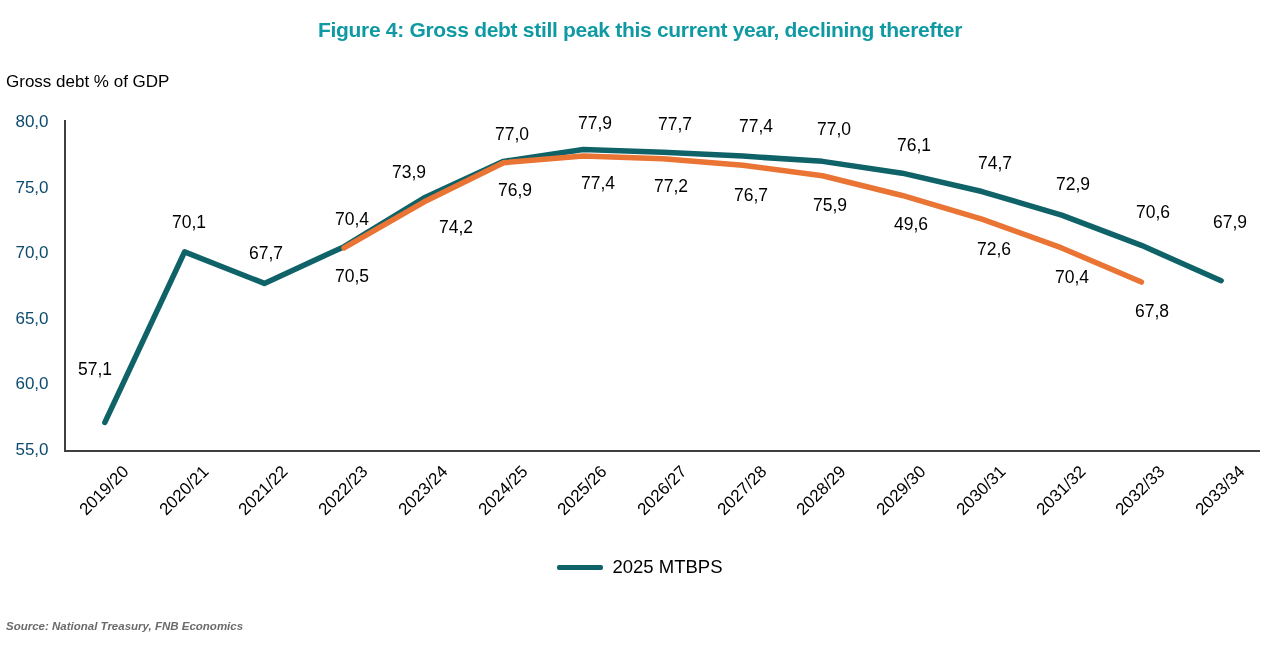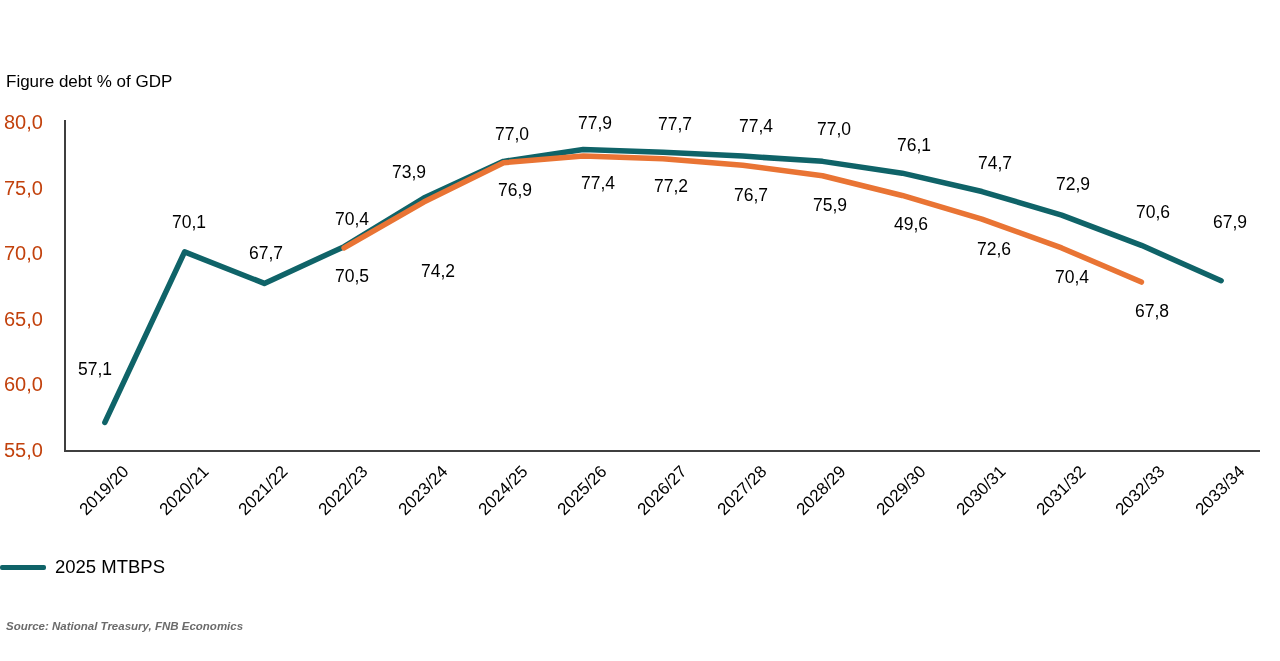--- a/index.html
+++ b/index.html
@@ -55,23 +55,23 @@
     top: 450px;
     width: 1196px;
     height: 2px;
     background: #3f3f3f;
   }
   
   .ytick {
     position: absolute;
     right: 0;
     width: 56px;
-    text-align: left;
-    font-size: 20px;
-    color: #c2410c;
+    text-align: center;
+    font-size: 17px;
+    color: #0c4a6e;
     transform: translateY(-50%);
     white-space: nowrap;
   }
   #ylabels {
     position: absolute;
     left: 2px;
     top: 0;
     width: 58px;
     height: 661px;
   }
@@ -116,21 +116,21 @@
     white-space: nowrap;
     transform: translate(-50%, -50%);
   }
   
   .legend {
     position: absolute;
     left: 0;
     top: 556px;
     width: 1280px;
     display: flex;
-    justify-content: space-between;
+    justify-content: center;
     align-items: center;
     gap: 34px;
   }
   .legend-item {
     display: flex;
     align-items: center;
     gap: 9px;
   }
   .legend-swatch {
     display: block;
@@ -153,22 +153,23 @@
     font-weight: bold;
     color: #6b6b6b;
     white-space: nowrap;
   }
 </style>
 </head>
 <body>
 
 <div id="page">
 
-
-  <div class="axis-title">Figure debt % of GDP</div>
+  <div class="fig-title">Figure 4: Gross debt still peak this current year, declining therefter</div>
+
+  <div class="axis-title">Gross debt % of GDP</div>
 
   <div class="axis-line-y"></div>
   <div class="axis-line-x"></div>
 
   <div id="ylabels">
       <div class="ytick" style="top: 450px;">55,0</div>
       <div class="ytick" style="top: 384.4px;">60,0</div>
       <div class="ytick" style="top: 318.8px;">65,0</div>
       <div class="ytick" style="top: 253.2px;">70,0</div>
       <div class="ytick" style="top: 187.6px;">75,0</div>
@@ -198,21 +199,21 @@
     <polyline id="series-budget" fill="none" stroke-width="5.5" stroke-linejoin="round" stroke-linecap="round" points="344.07,247.95 423.80,202.03 503.53,162.67 583.27,156.11 663.00,158.74 742.73,165.30 822.47,175.79 902.20,195.47 981.93,219.09 1061.67,247.95 1141.40,282.06" stroke="#e97434"></polyline>
   </svg>
 
   <div id="dlabels">
       <div class="dlabel" style="left: 95px; top: 369px;">57,1</div>
       <div class="dlabel" style="left: 189px; top: 222px;">70,1</div>
       <div class="dlabel" style="left: 266px; top: 253px;">67,7</div>
       <div class="dlabel" style="left: 352px; top: 219px;">70,4</div>
       <div class="dlabel" style="left: 352px; top: 276px;">70,5</div>
       <div class="dlabel" style="left: 409px; top: 172px;">73,9</div>
-      <div class="dlabel" style="left: 438px; top: 227px; margin-top: 44px;">74,2</div>
+      <div class="dlabel" style="left: 456px; top: 227px;">74,2</div>
       <div class="dlabel" style="left: 512px; top: 134px;">77,0</div>
       <div class="dlabel" style="left: 515px; top: 190px;">76,9</div>
       <div class="dlabel" style="left: 595px; top: 123px;">77,9</div>
       <div class="dlabel" style="left: 598px; top: 183px;">77,4</div>
       <div class="dlabel" style="left: 675px; top: 124px;">77,7</div>
       <div class="dlabel" style="left: 671px; top: 186px;">77,2</div>
       <div class="dlabel" style="left: 756px; top: 126px;">77,4</div>
       <div class="dlabel" style="left: 751px; top: 195px;">76,7</div>
       <div class="dlabel" style="left: 834px; top: 129px;">77,0</div>
       <div class="dlabel" style="left: 830px; top: 205px;">75,9</div>

